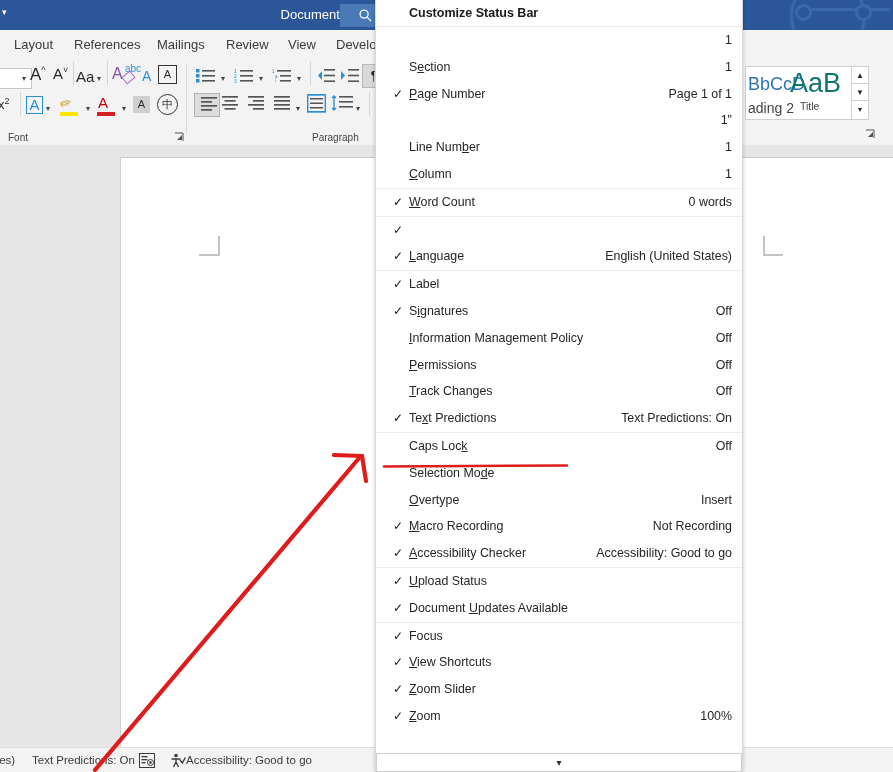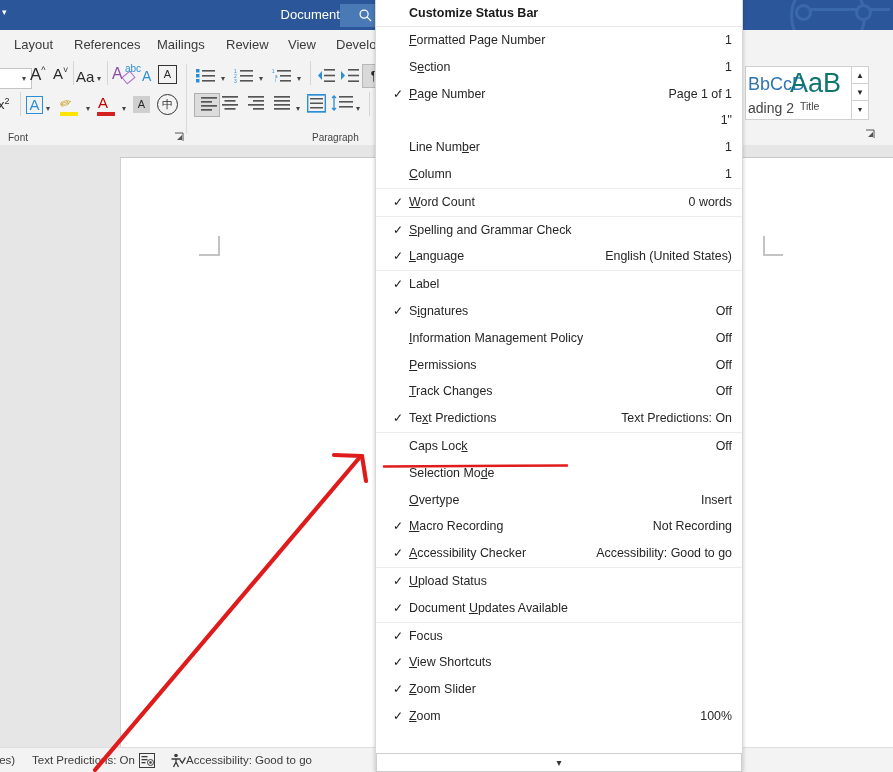--- a/index.html
+++ b/index.html
@@ -346,21 +346,20 @@
     </svg>
     <div class="sb-item" style="left:186px">Accessibility: Good to go</div>
   </div>
 </div>
 
 <div id="csb-menu">
   <div class="csb-header">Customize Status Bar</div>
   <div class="csb-list" id="csb-list">
       <div class="csb-row">
         <span class="csb-check"></span>
-        <span class="csb-label"><span class="acc">F</span>ormatted Page Number</span>
         <span class="csb-value">1</span>
       </div>
       <div class="csb-row">
         <span class="csb-check"></span>
         <span class="csb-label">S<span class="acc">e</span>ction</span>
         <span class="csb-value">1</span>
       </div>
       <div class="csb-row">
         <span class="csb-check">✓</span>
         <span class="csb-label"><span class="acc">P</span>age Number</span>
@@ -380,21 +379,20 @@
         <span class="csb-label"><span class="acc">C</span>olumn</span>
         <span class="csb-value">1</span>
       </div>
       <div class="csb-row sep">
         <span class="csb-check">✓</span>
         <span class="csb-label"><span class="acc">W</span>ord Count</span>
         <span class="csb-value">0 words</span>
       </div>
       <div class="csb-row sep">
         <span class="csb-check">✓</span>
-        <span class="csb-label"><span class="acc">S</span>pelling and Grammar Check</span>
         <span class="csb-value"></span>
       </div>
       <div class="csb-row">
         <span class="csb-check">✓</span>
         <span class="csb-label"><span class="acc">L</span>anguage</span>
         <span class="csb-value">English (United States)</span>
       </div>
       <div class="csb-row sep">
         <span class="csb-check">✓</span>
         <span class="csb-label">Label</span>

